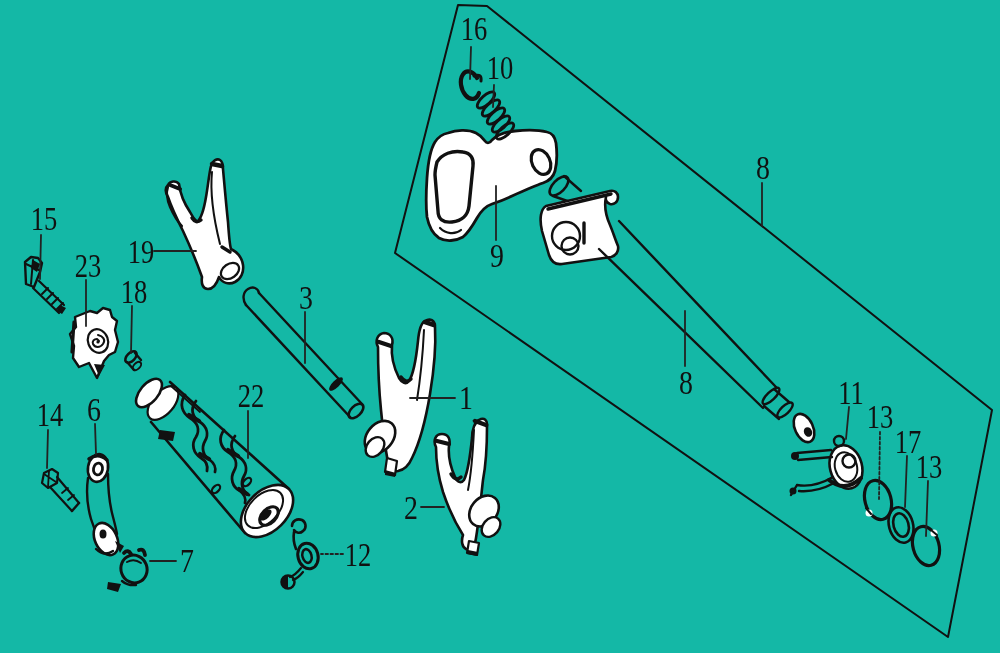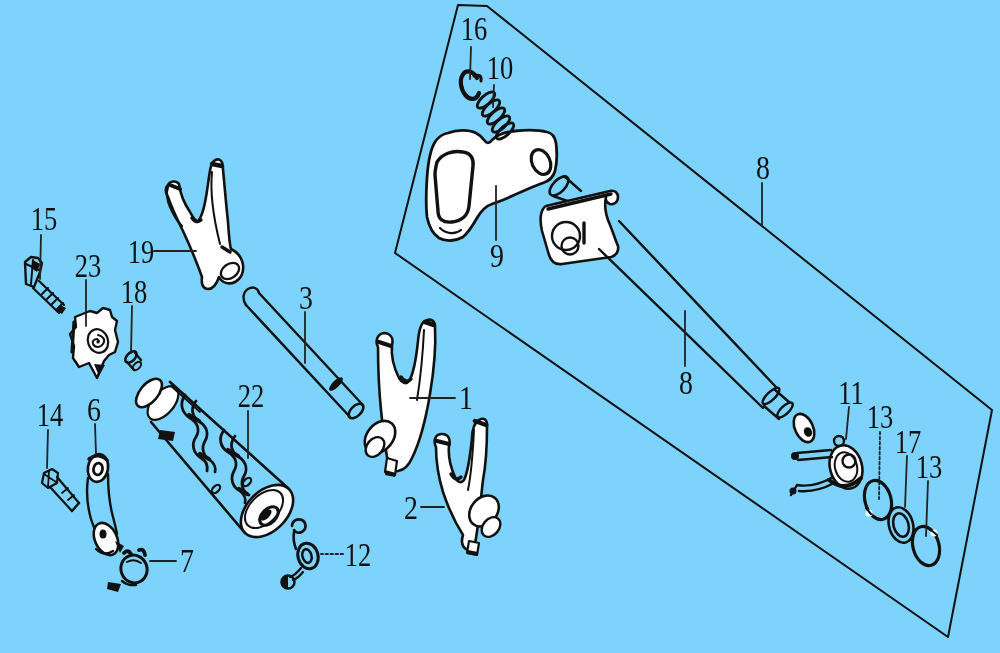--- a/index.html
+++ b/index.html
@@ -1,16 +1,16 @@
 <!DOCTYPE html>
 <html><head>
 <meta charset="utf-8">
 <style>
   html,body{margin:0;padding:0;background:#fff;}
-  #stage{position:relative;width:1000px;height:653px;background:#7dd3fc;overflow:hidden;}
+  #stage{position:relative;width:1000px;height:653px;background:#14b8a6;overflow:hidden;}
   svg{position:absolute;left:0;top:0;}
   text{font-family:"Liberation Serif", serif;font-size:34px;fill:#111;}
 </style>
 </head>
 <body>
 <div id="stage">
 <svg width="1000" height="653" viewBox="0 0 1000 653" fill="none" stroke-linecap="round" stroke-linejoin="round">
 
 <path d="M458,5 L487,6 L992,410 L948,637 L395,253 Z" stroke="#111" stroke-width="2"></path>
 

